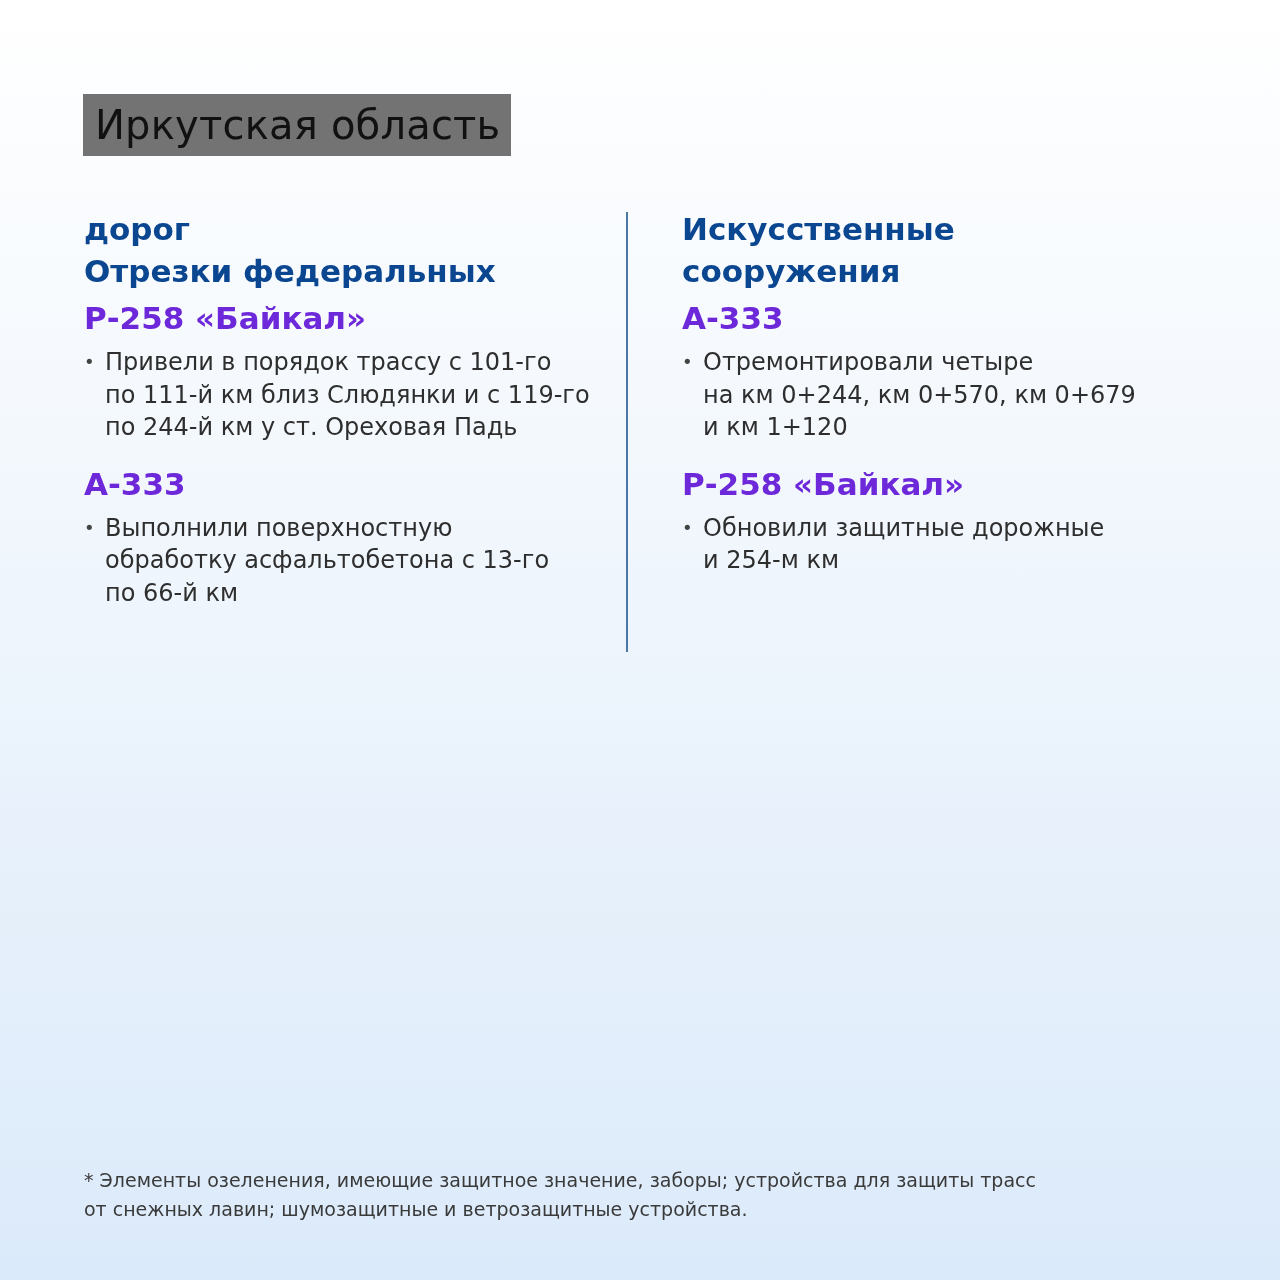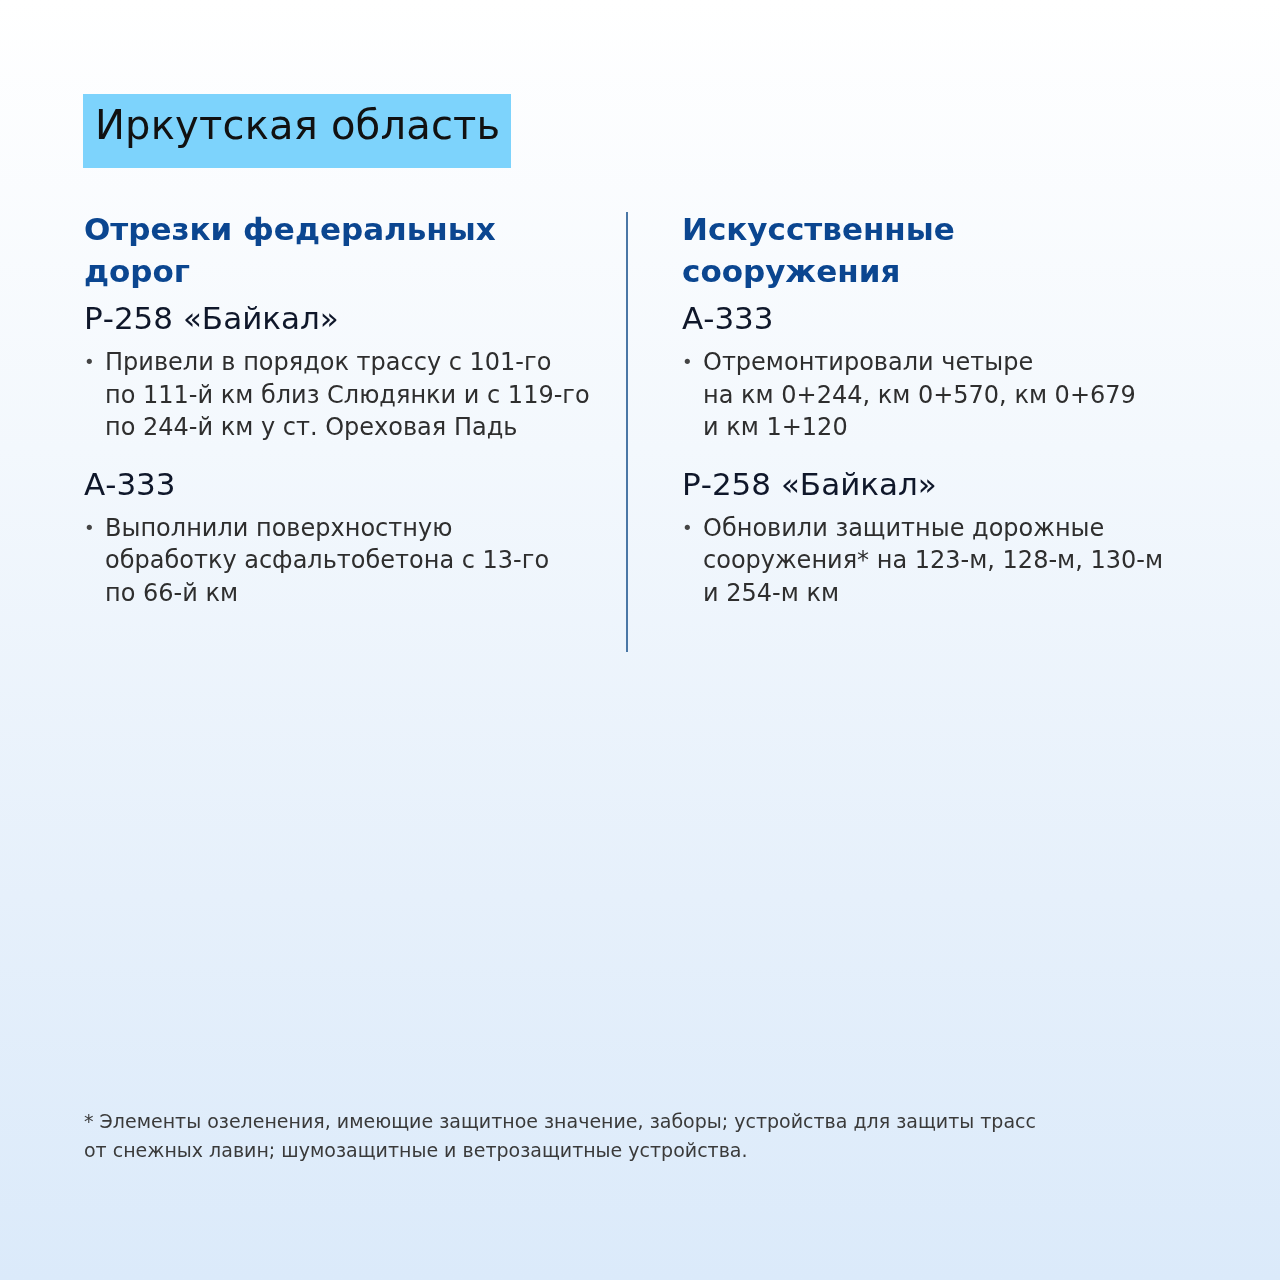--- a/index.html
+++ b/index.html
@@ -13,22 +13,22 @@
     overflow: hidden;
     background: linear-gradient(180deg, #ffffff 0%, #f3f8fd 35%, #e6f0fb 70%, #dbeafa 100%);
     font-family: "DejaVu Sans", "Liberation Sans", sans-serif;
     color: #2b2b2b;
   }
   .region-title {
     position: absolute;
     left: 83px;
     top: 94px;
     height: 62px;
-    padding: 0 11px 12px 12px;
-    background: #7dd3fc;
+    padding: 0 11px 0 12px;
+    background: #737373;
     display: flex;
     align-items: center;
     font-size: 40px;
     font-weight: 400;
     color: #111111;
     letter-spacing: 0.2px;
     white-space: nowrap;
   }
   .column {
     position: absolute;
@@ -47,22 +47,22 @@
   }
   .section-title {
     font-size: 31px;
     font-weight: 700;
     color: #0b4690;
     line-height: 42px;
     margin: 0;
   }
   .road-name {
     font-size: 31px;
-    font-weight: 400;
-    color: #0f172a;
+    font-weight: 700;
+    color: #6d28d9;
     line-height: 40px;
     margin: 6px 0 8px 0;
     white-space: nowrap;
   }
   .road-name.later {
     margin-top: 20px;
   }
   .item {
     position: relative;
     padding-left: 21px;
@@ -77,40 +77,40 @@
     font-size: 18px;
     color: #444;
   }
   .item-line {
     display: block;
     white-space: nowrap;
   }
   .footnote {
     position: absolute;
     left: 84px;
-    top: 1107px;
+    top: 1166px;
     width: 1120px;
     font-size: 19px;
     line-height: 29px;
     color: #3a3a3a;
   }
   .footnote-line {
     display: block;
     white-space: nowrap;
   }
 </style>
 </head>
 <body>
 
 <div class="region-title">Иркутская область</div>
 
 <div class="column col-left">
   <h2 class="section-title">
+    <span class="item-line">дорог</span>
     <span class="item-line">Отрезки федеральных</span>
-    <span class="item-line">дорог</span>
   </h2>
 
   <div class="road-name">Р-258 «Байкал»</div>
   <div class="item">
     <span class="bullet">•</span>
     <span class="item-line">Привели в порядок трассу с 101-го</span>
     <span class="item-line">по 111-й км близ Слюдянки и с 119-го</span>
     <span class="item-line">по 244-й км у ст. Ореховая Падь</span>
   </div>
 
@@ -136,21 +136,20 @@
     <span class="bullet">•</span>
     <span class="item-line">Отремонтировали четыре</span>
     <span class="item-line">на км 0+244, км 0+570, км 0+679</span>
     <span class="item-line">и км 1+120</span>
   </div>
 
   <div class="road-name later">Р-258 «Байкал»</div>
   <div class="item">
     <span class="bullet">•</span>
     <span class="item-line">Обновили защитные дорожные</span>
-    <span class="item-line">сооружения* на 123-м, 128-м, 130-м</span>
     <span class="item-line">и 254-м км</span>
   </div>
 </div>
 
 <div class="footnote">
   <span class="footnote-line">* Элементы озеленения, имеющие защитное значение, заборы; устройства для защиты трасс</span>
   <span class="footnote-line">от снежных лавин; шумозащитные и ветрозащитные устройства.</span>
 </div>
 
 </body></html>

